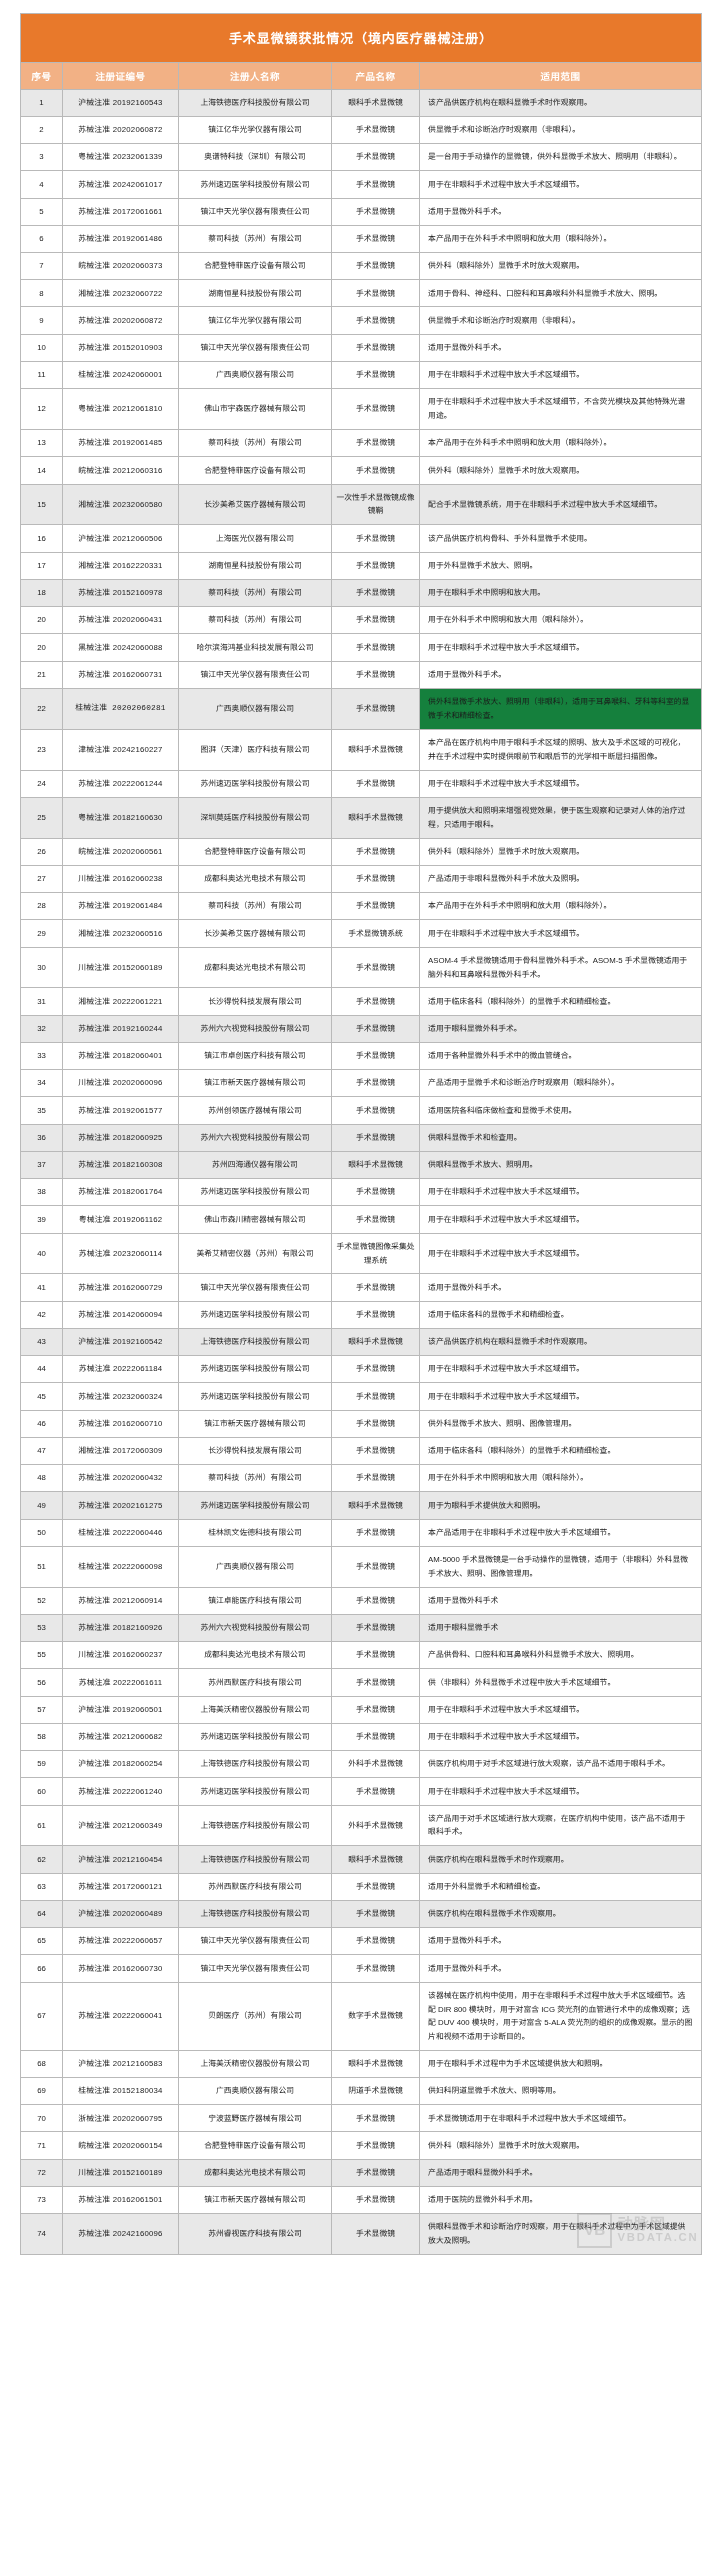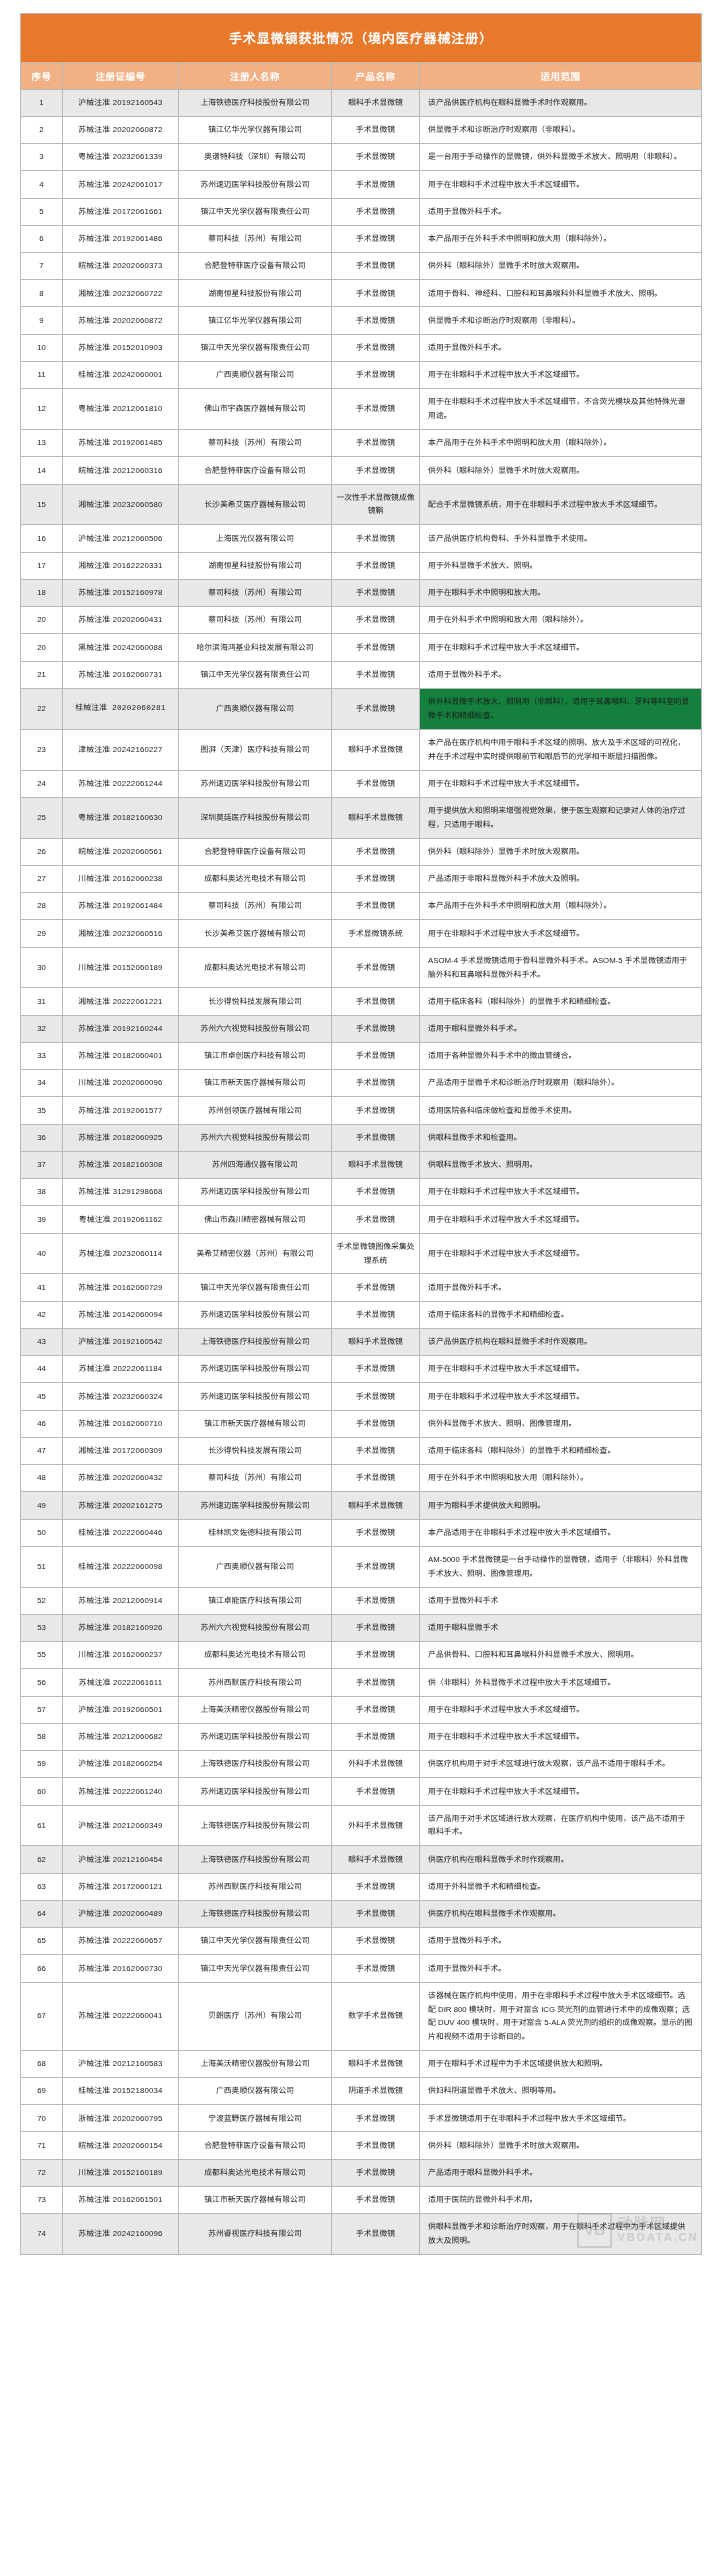--- a/index.html
+++ b/index.html
@@ -377,21 +377,21 @@
         </tr>
         <tr class="alt">
           <td class="c-idx" style="background: rgb(232, 232, 232); border-color: rgb(185, 185, 185);">37</td>
           <td class="c-cert" style="background: rgb(232, 232, 232); border-color: rgb(185, 185, 185);">苏械注准 20182160308</td>
           <td class="c-reg" style="background: rgb(232, 232, 232); border-color: rgb(185, 185, 185);">苏州四海通仪器有限公司</td>
           <td class="c-prod" style="background: rgb(232, 232, 232); border-color: rgb(185, 185, 185);">眼科手术显微镜</td>
           <td class="c-scope" style="background: rgb(232, 232, 232); border-color: rgb(185, 185, 185);">供眼科显微手术放大、照明用。</td>
         </tr>
         <tr>
           <td class="c-idx" style="border-color: rgb(185, 185, 185);">38</td>
-          <td class="c-cert" style="border-color: rgb(185, 185, 185);">苏械注准 31291298668</td>
+          <td class="c-cert" style="border-color: rgb(185, 185, 185);">苏械注准 20182061764</td>
           <td class="c-reg" style="border-color: rgb(185, 185, 185);">苏州速迈医学科技股份有限公司</td>
           <td class="c-prod" style="border-color: rgb(185, 185, 185);">手术显微镜</td>
           <td class="c-scope" style="border-color: rgb(185, 185, 185);">用于在非眼科手术过程中放大手术区域细节。</td>
         </tr>
         <tr>
           <td class="c-idx" style="border-color: rgb(185, 185, 185);">39</td>
           <td class="c-cert" style="border-color: rgb(185, 185, 185);">粤械注准 20192061162</td>
           <td class="c-reg" style="border-color: rgb(185, 185, 185);">佛山市森川精密器械有限公司</td>
           <td class="c-prod" style="border-color: rgb(185, 185, 185);">手术显微镜</td>
           <td class="c-scope" style="border-color: rgb(185, 185, 185);">用于在非眼科手术过程中放大手术区域细节。</td>

